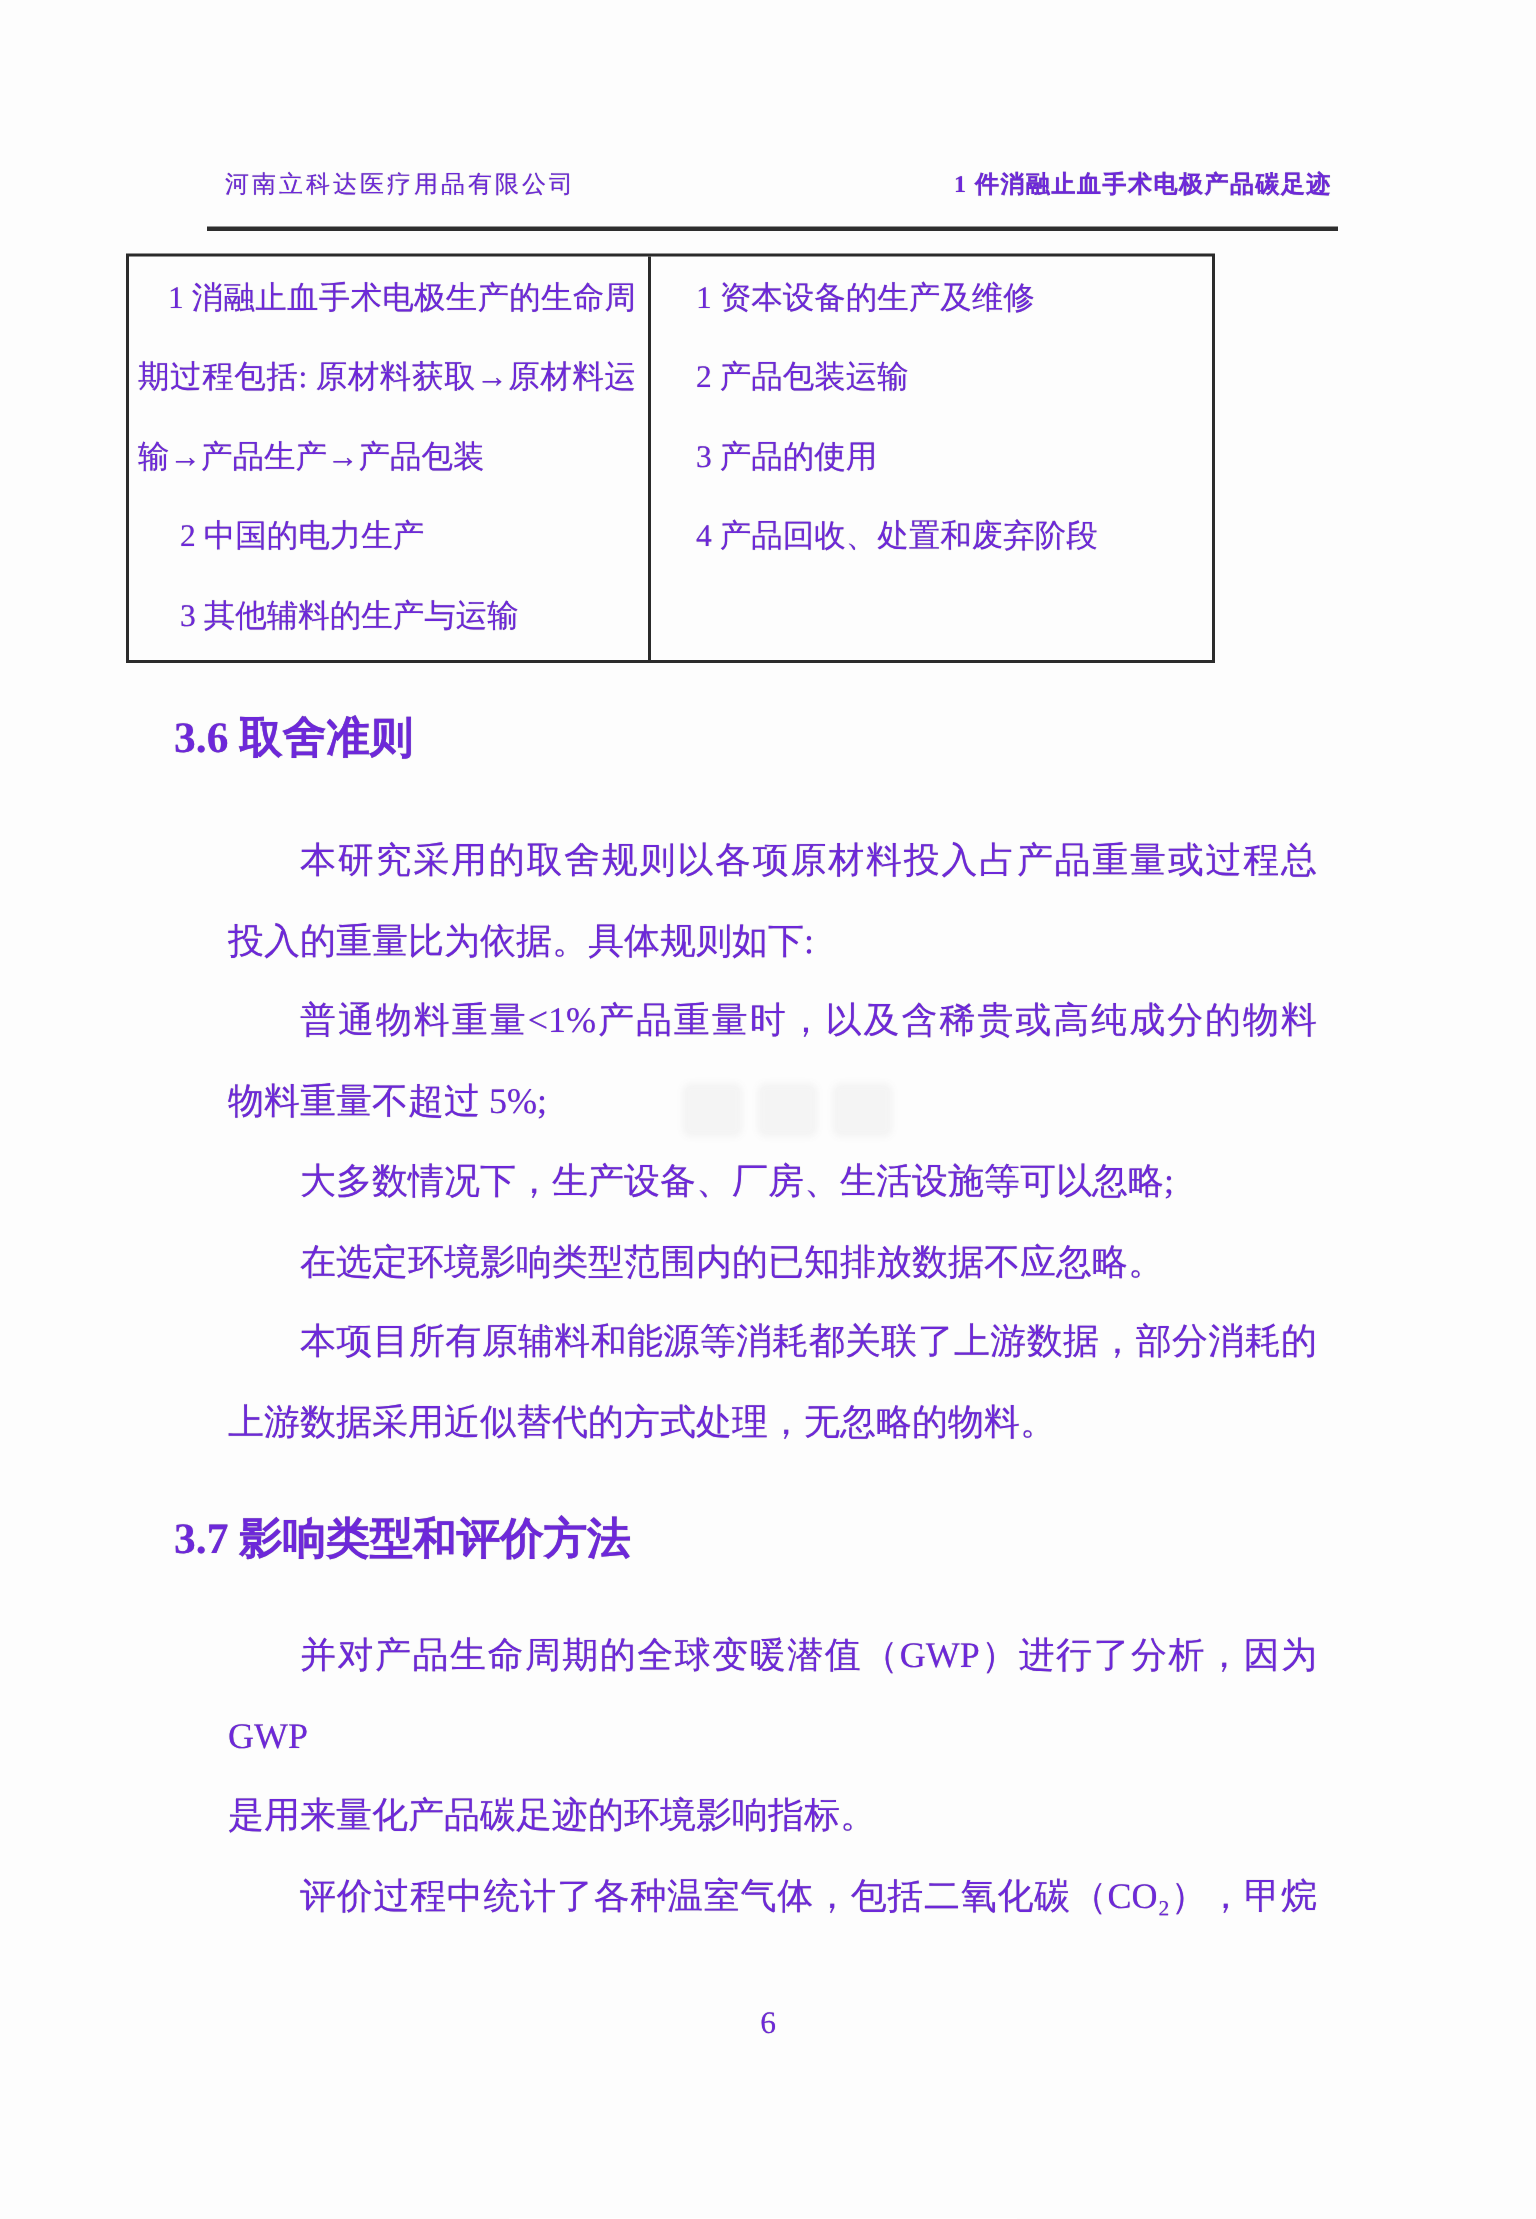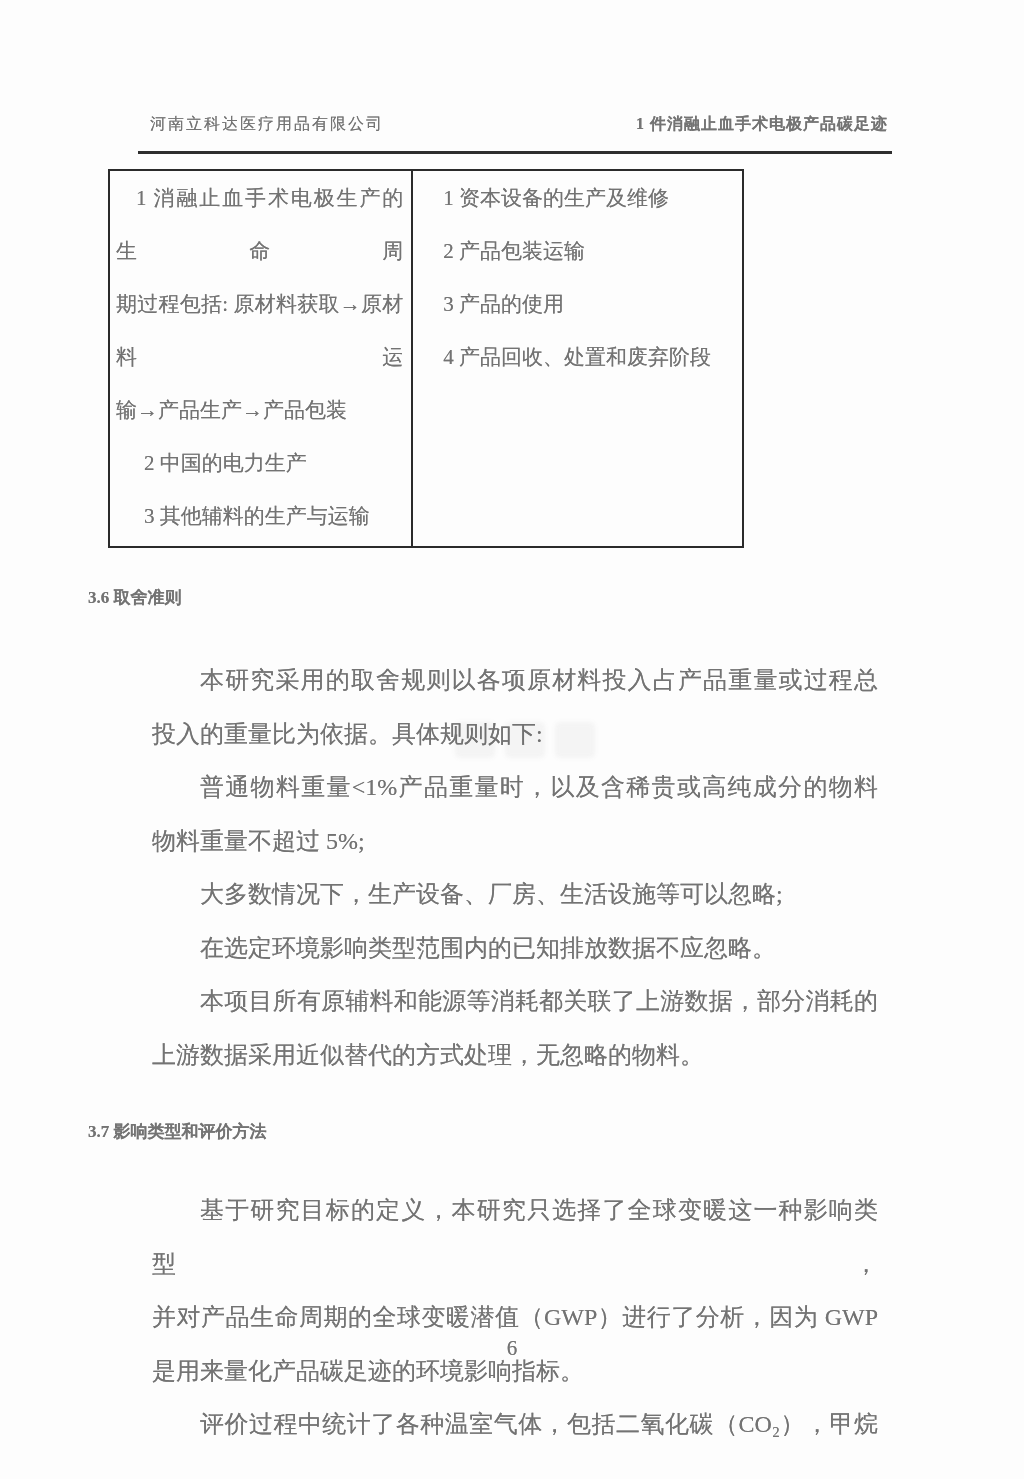--- a/index.html
+++ b/index.html
@@ -1,57 +1,57 @@
 <!DOCTYPE html>
 <html><head>
 <meta charset="utf-8">
 <style>
   html,body{margin:0;padding:0;background:#ffffff;}
   .page{
     position:relative;
     width:1024px;height:1479px;
     background:#fdfdfd;
     font-family:"Liberation Serif","DejaVu Serif",serif;
-    color:#737373;
+    color:#6d28d9;
     overflow:hidden;
     text-shadow:0 0 .6px rgba(20,20,20,.45);
   }
   
   .header{
     display:flex;justify-content:space-between;align-items:flex-end;
     margin:84px 136px 0 150px;
     font-size:16px;line-height:24px;letter-spacing:2px;
   }
   .hdr-right{font-weight:700;letter-spacing:1px;margin-top:28px;}
   .header-rule{
     margin:15px 132px 0 138px;
     height:3px;background:#2e2e2e;
   }
   
   .cutoff-table{
     display:flex;
-    margin:15px 0 0 108px;
-    width:636px;box-sizing:border-box;
+    margin:15px 0 0 84px;
+    width:726px;box-sizing:border-box;
     border:2.5px solid #2b2b2b;
   }
   .cell{box-sizing:border-box;font-size:21px;line-height:53px;}
   .cell-left{
     width:350px;border-right:2px solid #2b2b2b;
     padding:1px 8px 3px 6px;
   }
   .cell-right{width:376px;padding:1px 8px 3px 30px;}
   .cell-left .t-line:nth-child(1),
   .cell-left .t-line:nth-child(2){text-align:justify;text-align-last:justify;}
   .cell-left .t-line:nth-child(1){text-indent:20px;}
   .cell-left .t-line:nth-child(4),
   .cell-left .t-line:nth-child(5){text-indent:28px;}
   
   .sec-h{
-    margin:32px 0 0 88px;
-    font-size:17px;line-height:36px;font-weight:700;
+    margin:32px 0 0 116px;
+    font-size:29px;line-height:36px;font-weight:700;
   }
   .h-37{margin-top:32px;}
   
   .para{
     margin:0 0 0 152px;width:726px;
     font-size:24px;line-height:53.5px;
   }
   .para-first{margin-top:38px;}
   .para-first2{margin-top:34px;}
   .para .t-line{text-align:justify;text-align-last:justify;}
@@ -118,21 +118,20 @@
       <div class="t-line">在选定环境影响类型范围内的已知排放数据不应忽略。</div>
     </div>
   <div class="para">
       <div class="t-line">本项目所有原辅料和能源等消耗都关联了上游数据，部分消耗的</div>
       <div class="t-line">上游数据采用近似替代的方式处理，无忽略的物料。</div>
     </div>
 
   <h2 class="sec-h h-37">3.7 影响类型和评价方法</h2>
 
   <div class="para para-first2">
-      <div class="t-line">基于研究目标的定义，本研究只选择了全球变暖这一种影响类型，</div>
       <div class="t-line">并对产品生命周期的全球变暖潜值（GWP）进行了分析，因为 GWP</div>
       <div class="t-line">是用来量化产品碳足迹的环境影响指标。</div>
     </div>
   <div class="para force-just">
       <div class="t-line">评价过程中统计了各种温室气体，包括二氧化碳（CO₂），甲烷</div>
     </div>
 
   <div class="watermark">
     <i></i>
       <i></i>

